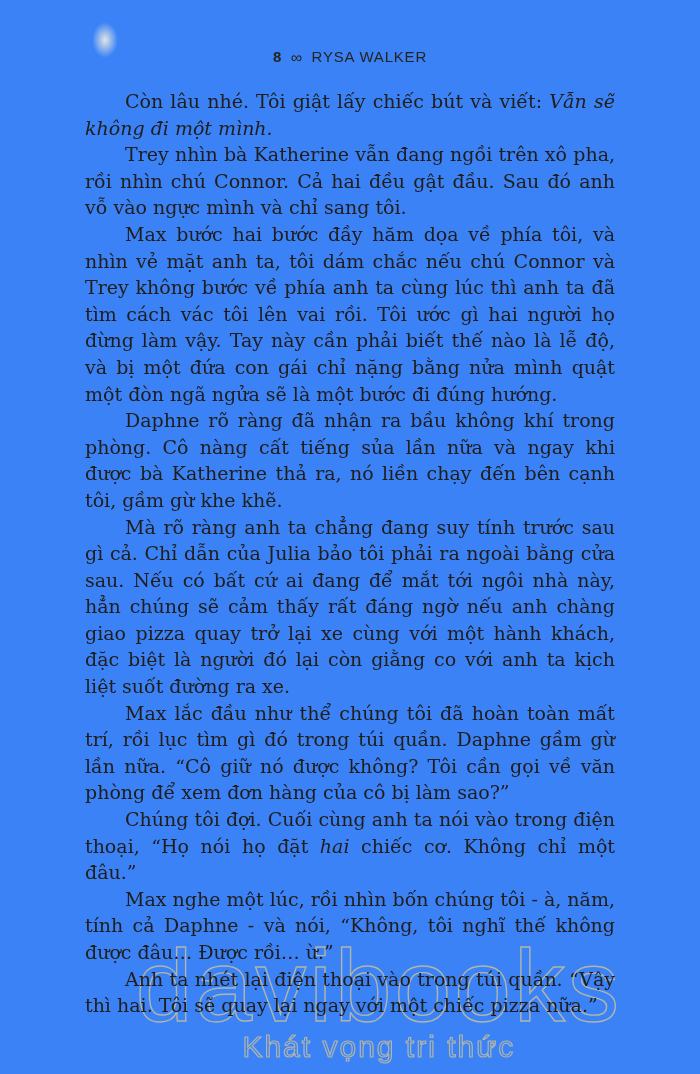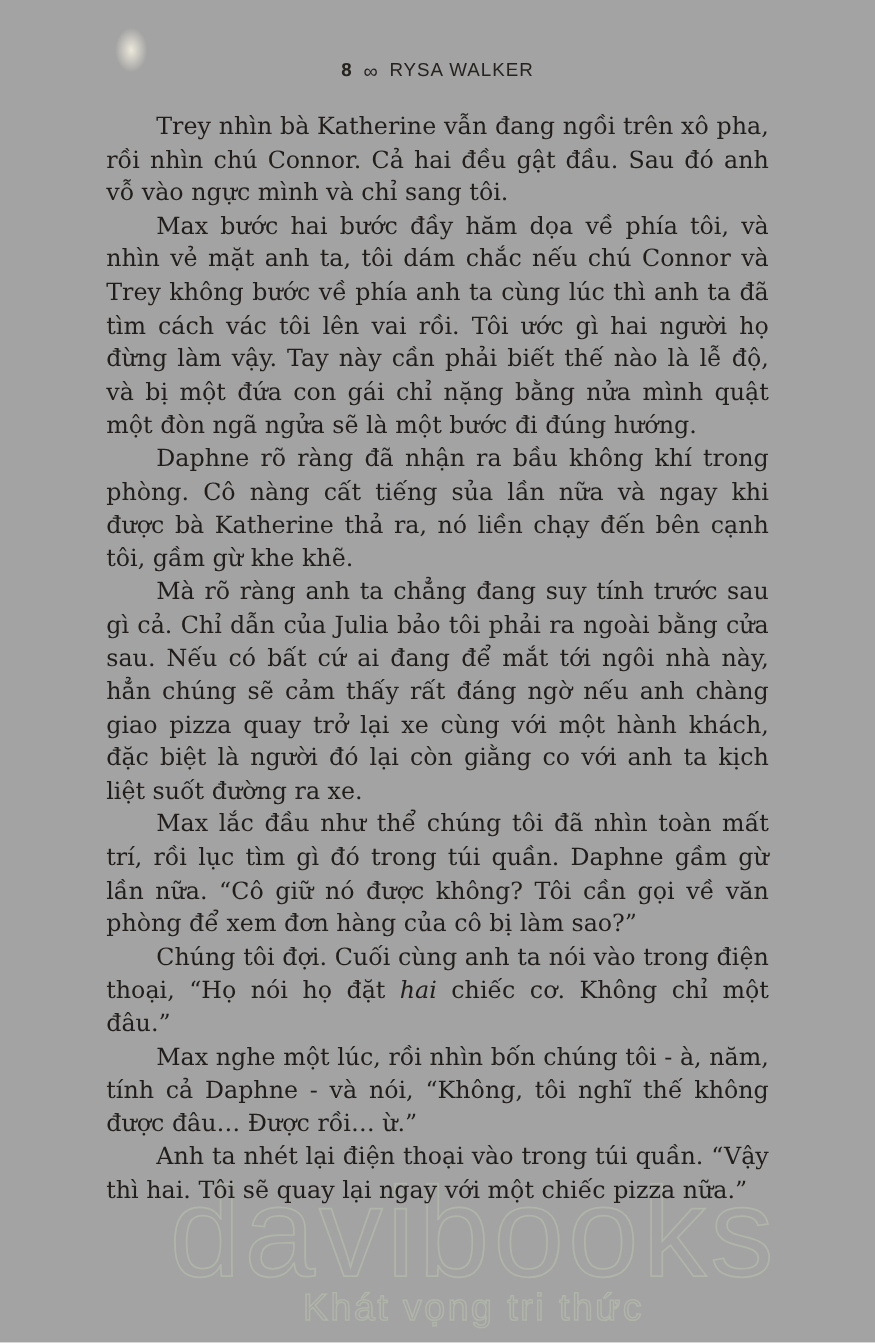--- a/index.html
+++ b/index.html
@@ -4,21 +4,21 @@
 <style>
   html, body {
     margin: 0;
     padding: 0;
     background: #ffffff;
   }
   .page {
     position: relative;
     width: 700px;
     height: 1074px;
-    background: #a3a3a3;
+    background: #3b82f6;
     overflow: hidden;
     font-family: "DejaVu Serif", serif;
     color: #201d1a;
   }
   .header {
     position: absolute;
     top: 48px;
     left: 0;
     width: 100%;
     text-align: center;
@@ -96,25 +96,26 @@
 
 <div class="page">
 
   <div class="smudge"></div>
 
   <div class="header">
     <span class="pagenum">8</span><span class="sep">∞</span><span class="author">RYSA WALKER</span>
   </div>
 
   <div class="body-text">
+      <p><span>Còn lâu nhé. Tôi giật lấy chiếc bút và viết: </span><span class="italic">Vẫn sẽ không đi một mình.</span></p>
       <p><span>Trey nhìn bà Katherine vẫn đang ngồi trên xô pha, rồi nhìn chú Connor. Cả hai đều gật đầu. Sau đó anh vỗ vào ngực mình và chỉ sang tôi.</span></p>
       <p><span>Max bước hai bước đầy hăm dọa về phía tôi, và nhìn vẻ mặt anh ta, tôi dám chắc nếu chú Connor và Trey không bước về phía anh ta cùng lúc thì anh ta đã tìm cách vác tôi lên vai rồi. Tôi ước gì hai người họ đừng làm vậy. Tay này cần phải biết thế nào là lễ độ, và bị một đứa con gái chỉ nặng bằng nửa mình quật một đòn ngã ngửa sẽ là một bước đi đúng hướng.</span></p>
       <p><span>Daphne rõ ràng đã nhận ra bầu không khí trong phòng. Cô nàng cất tiếng sủa lần nữa và ngay khi được bà Katherine thả ra, nó liền chạy đến bên cạnh tôi, gầm gừ khe khẽ.</span></p>
       <p><span>Mà rõ ràng anh ta chẳng đang suy tính trước sau gì cả. Chỉ dẫn của Julia bảo tôi phải ra ngoài bằng cửa sau. Nếu có bất cứ ai đang để mắt tới ngôi nhà này, hẳn chúng sẽ cảm thấy rất đáng ngờ nếu anh chàng giao pizza quay trở lại xe cùng với một hành khách, đặc biệt là người đó lại còn giằng co với anh ta kịch liệt suốt đường ra xe.</span></p>
-      <p><span>Max lắc đầu như thể chúng tôi đã nhìn toàn mất trí, rồi lục tìm gì đó trong túi quần. Daphne gầm gừ lần nữa. “Cô giữ nó được không? Tôi cần gọi về văn phòng để xem đơn hàng của cô bị làm sao?”</span></p>
+      <p><span>Max lắc đầu như thể chúng tôi đã hoàn toàn mất trí, rồi lục tìm gì đó trong túi quần. Daphne gầm gừ lần nữa. “Cô giữ nó được không? Tôi cần gọi về văn phòng để xem đơn hàng của cô bị làm sao?”</span></p>
       <p><span>Chúng tôi đợi. Cuối cùng anh ta nói vào trong điện thoại, “Họ nói họ đặt </span><span class="italic">hai</span><span> chiếc cơ. Không chỉ một đâu.”</span></p>
       <p><span>Max nghe một lúc, rồi nhìn bốn chúng tôi - à, năm, tính cả Daphne - và nói, “Không, tôi nghĩ thế không được đâu… Được rồi… ừ.”</span></p>
       <p><span>Anh ta nhét lại điện thoại vào trong túi quần. “Vậy thì hai. Tôi sẽ quay lại ngay với một chiếc pizza nữa.”</span></p>
     </div>
 
   <div class="watermark">
     <div class="wm-title">davibooks</div>
     <div class="wm-subtitle">Khát vọng tri thức</div>
   </div>
 

